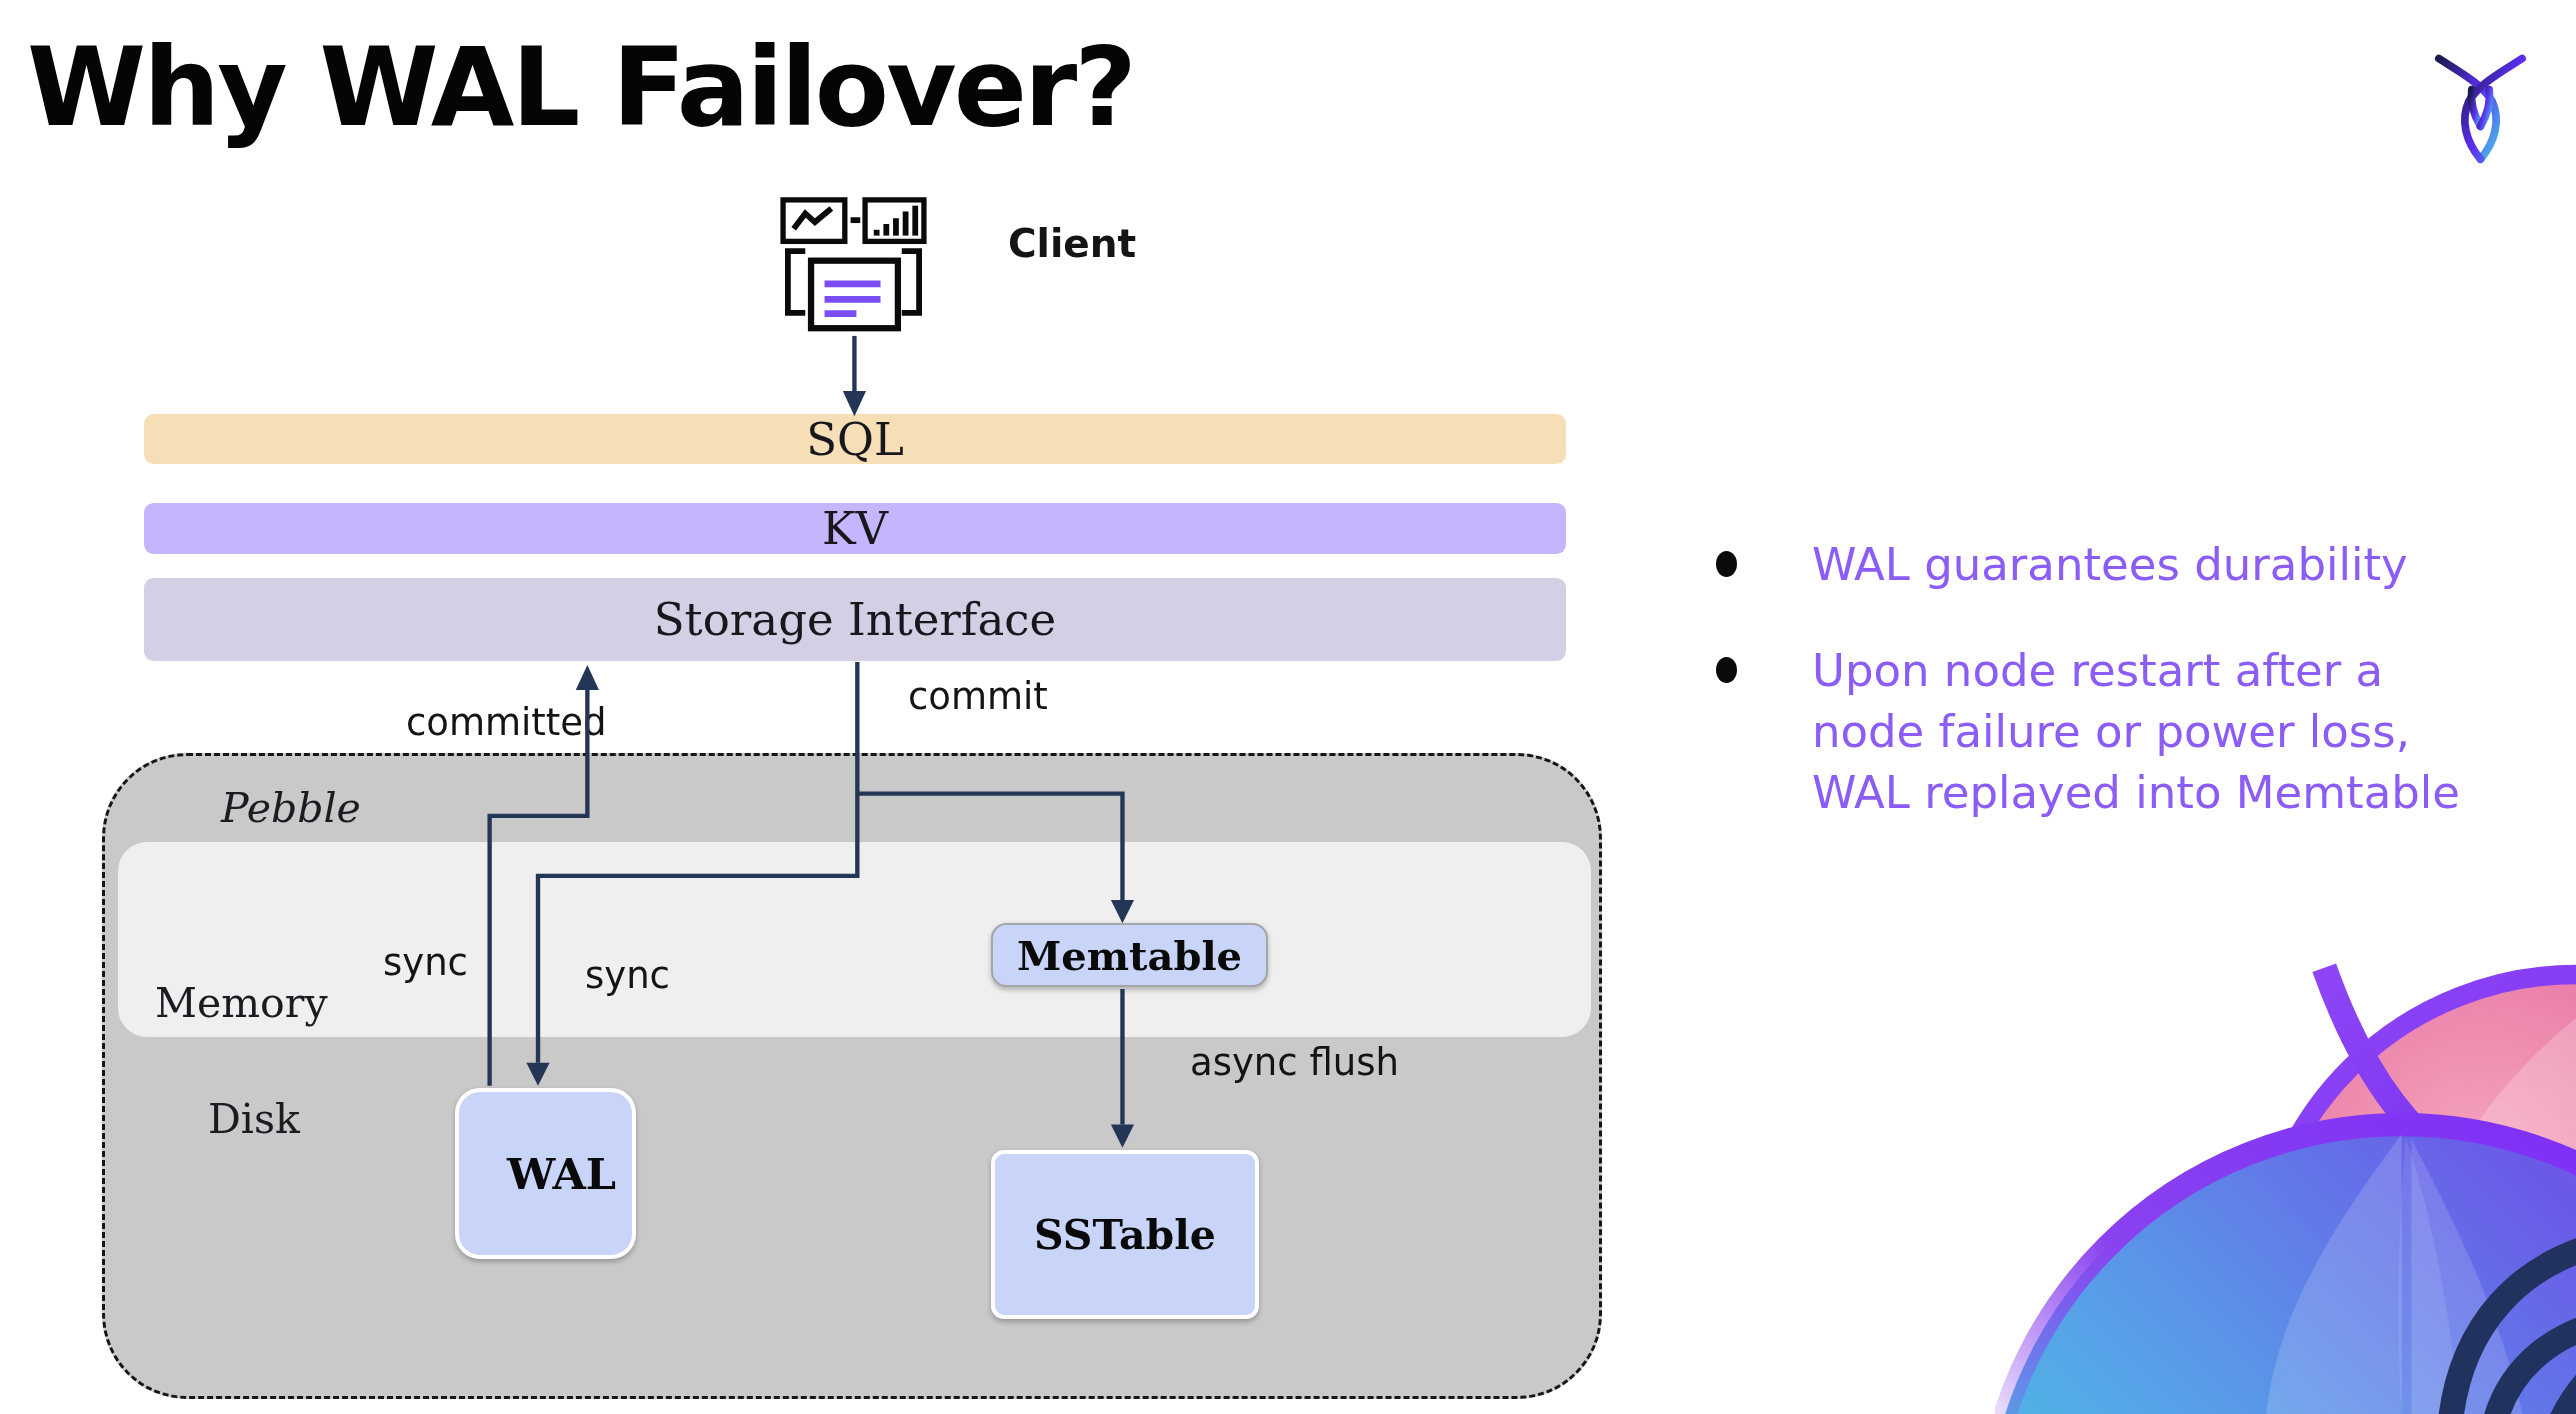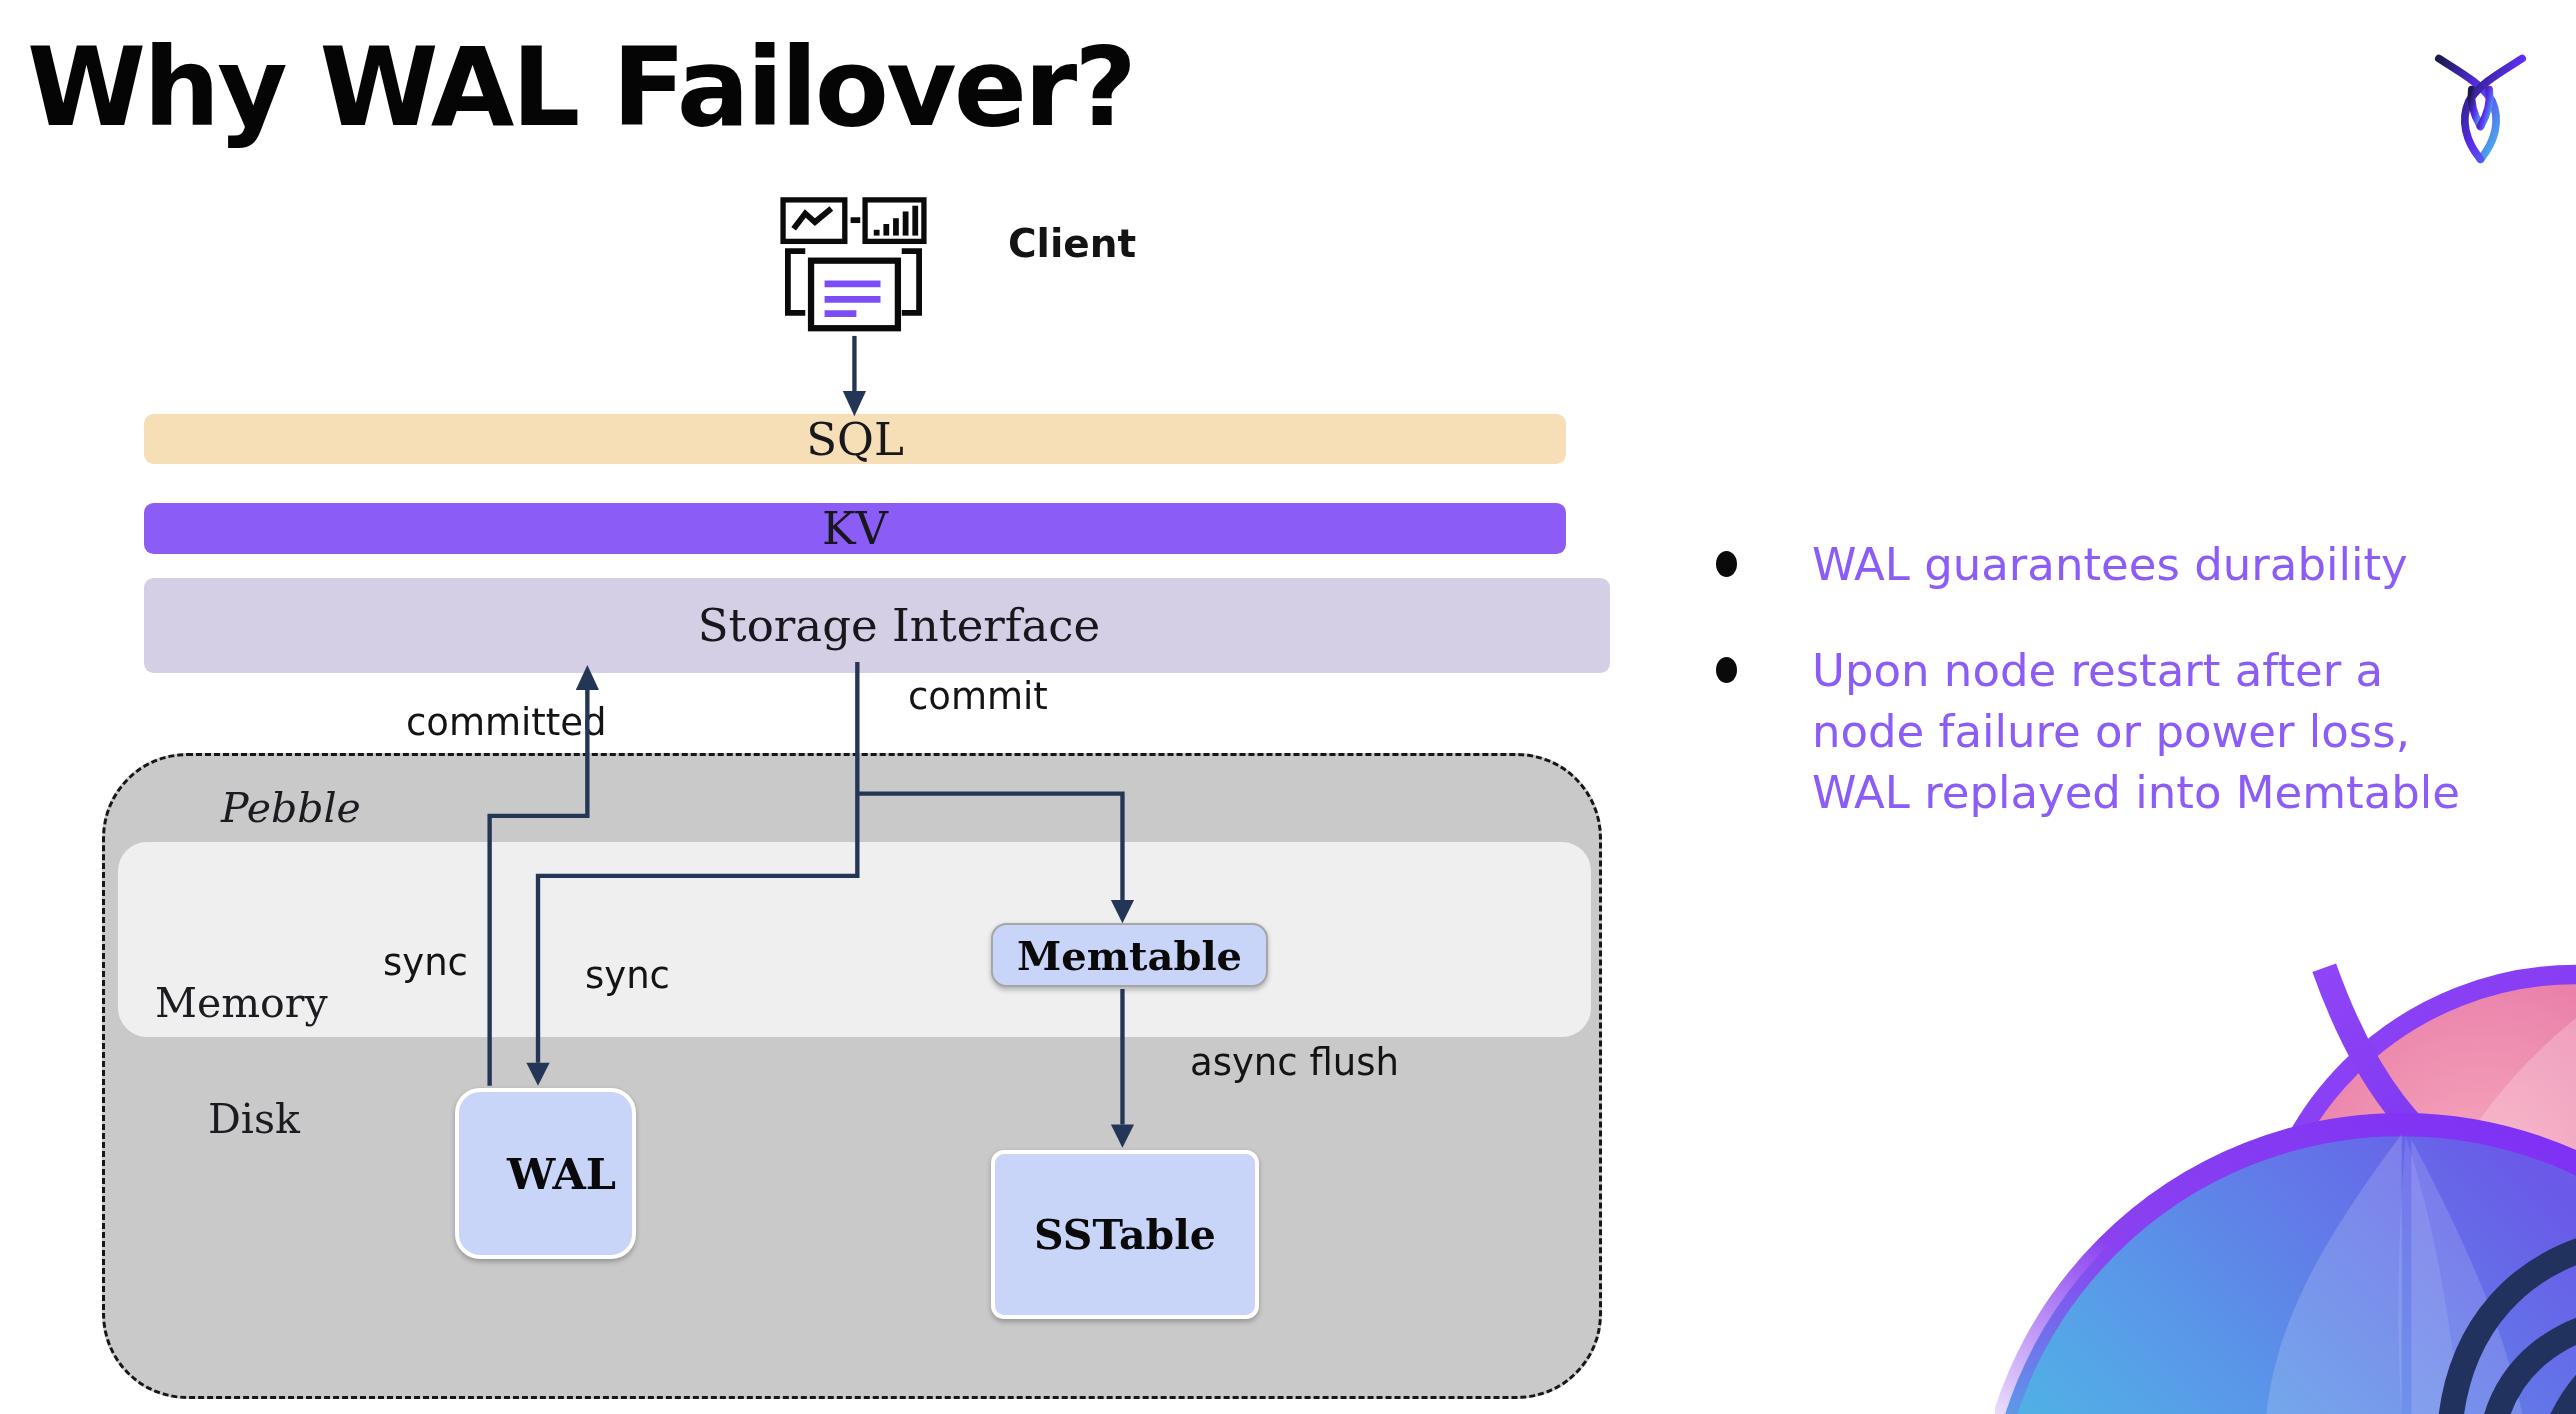--- a/index.html
+++ b/index.html
@@ -14,22 +14,22 @@
     color:#050505;font-family:"DejaVu Sans",sans-serif;white-space:nowrap;
   }
   
   .layer-bar{
     left:144px;width:1422px;border-radius:9.7px;
     display:flex;align-items:center;justify-content:center;
     font-family:"DejaVu Serif","Liberation Serif",serif;
     font-size:45px;color:#17171c;
   }
   .bar-sql{top:414px;height:50px;background:#f6dfb7;}
-  .bar-kv{top:503px;height:51px;background:#8b5cf6;text-align:right;}
-  .bar-si{top:578px;height:95px;background:#d5cfe5;padding-left:44px;}
+  .bar-kv{top:503px;height:51px;background:#c4b5fd;text-align:right;}
+  .bar-si{top:578px;height:83px;background:#d5cfe5;}
   
   .pebble{
     left:102px;top:753px;width:1500px;height:646px;background:#c9c9c9;
     border:3.9px dashed #161616;border-radius:85px;box-sizing:border-box;
   }
   .memory-band{
     left:118px;top:842px;width:1473px;height:195px;
     background:#efefef;border-radius:29px;
   }
   .serif-label{

